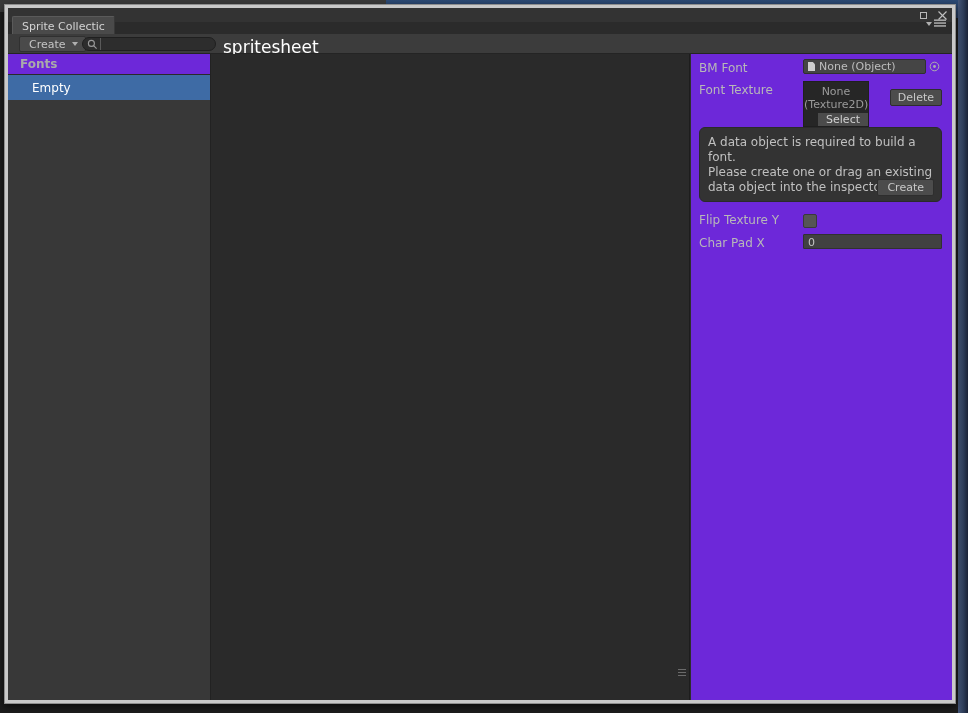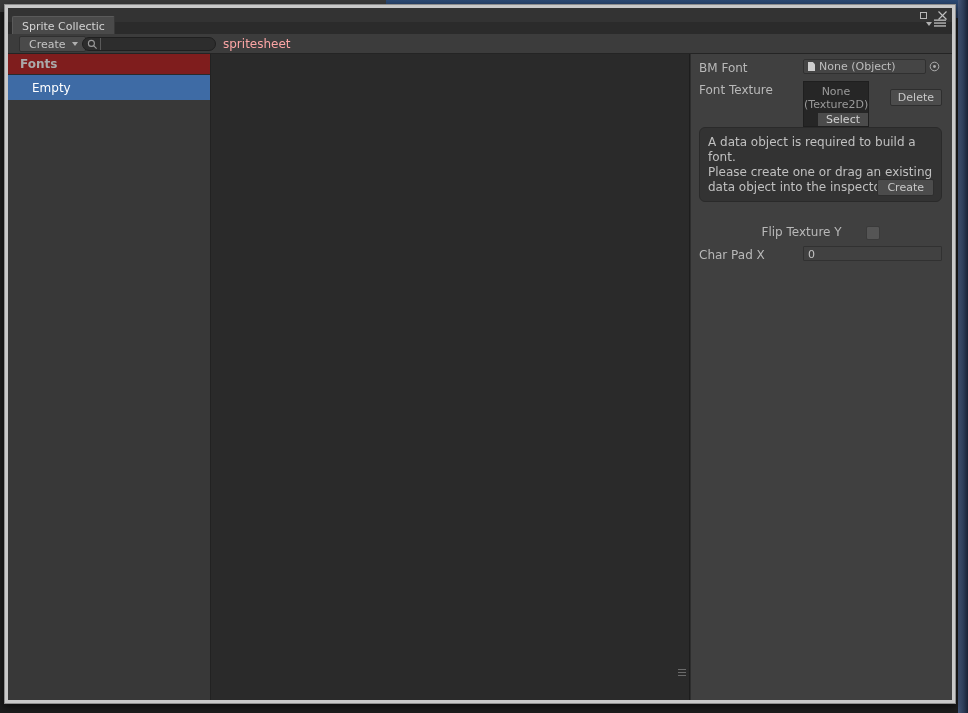--- a/index.html
+++ b/index.html
@@ -159,22 +159,22 @@
     font-family: "DejaVu Sans", sans-serif;
     font-size: 11px;
     padding: 0 4px 0 2px;
     height: 12px;
     border-left: 1px solid #5a5a5a;
     margin-left: 2px;
   }
   #spritesheet-label {
     position: absolute;
     left: 215px; top: 3px;
-    font-size: 12px;
-    color: #fca5a5;
+    font-size: 17px;
+    color: #ffffff;
   }
   #toolbar-right {
     position: absolute;
     right: 0; top: 0;
     height: 19px;
     display: flex; align-items: stretch;
   }
   .toolbar-btn {
     display: flex; align-items: center;
     padding: 0 8px;
@@ -189,21 +189,21 @@
   #sidebar {
     position: absolute;
     left: 0; top: 46px; bottom: 0;
     width: 203px;
     background: #383838;
     border-right: 1px solid #222;
     box-sizing: border-box;
   }
   #sidebar-header {
     height: 21px;
-    background: #7f1d1d;
+    background: #6d28d9;
     border-bottom: 1px solid #2a2a2a;
     display: flex; align-items: center;
     padding-left: 12px;
     color: #aaaaaa;
     font-weight: bold;
     font-size: 12px;
     box-sizing: border-box;
   }
   .sidebar-item {
     height: 25px;
@@ -225,21 +225,21 @@
     right: 262px; bottom: 0;
     background: #2a2a2a;
     border-right: 1px solid #1d1d1d;
   }
 
   
   #inspector {
     position: absolute;
     right: 0; top: 46px; bottom: 0;
     width: 262px;
-    background: #404040;
+    background: #6d28d9;
     border-left: 1px solid #2e2e2e;
     box-sizing: border-box;
     padding-top: 5px;
   }
   .insp-row {
     position: relative;
     display: flex;
     align-items: flex-start;
     padding: 0 10px 0 8px;
     min-height: 19px;
@@ -341,21 +341,21 @@
     right: 7px; bottom: 5px;
     padding: 1px 9px;
     background: #4c4c4c;
     border: 1px solid #2e2e2e;
     border-radius: 2px;
     font-size: 11px;
     color: #c8c8c8;
   }
 
   
-  #flip-texture-row { margin-top: 21px; justify-content: center; }
+  #flip-texture-row { margin-top: 9px; }
   #flip-texture-checkbox {
     width: 12px; height: 12px;
     margin-top: 3px;
     background: #555555;
     border: 1px solid #3a3a3a;
     border-radius: 2px;
     flex: none;
   }
   #char-pad-row { margin-top: 4px; }
   #char-pad-field {

